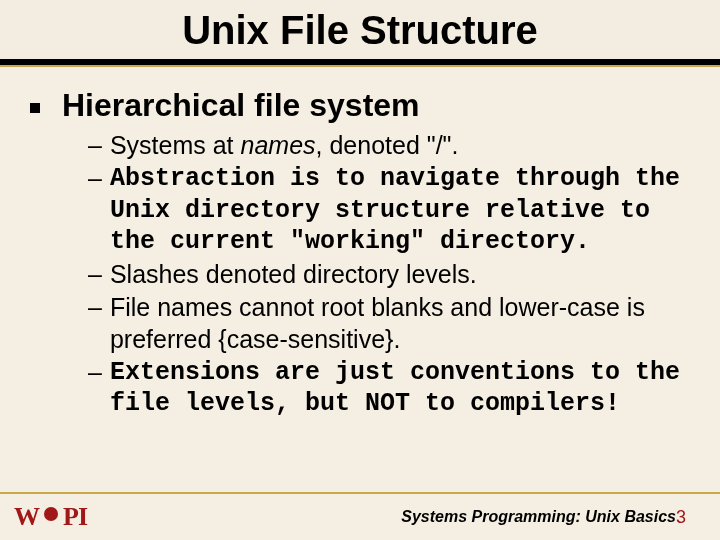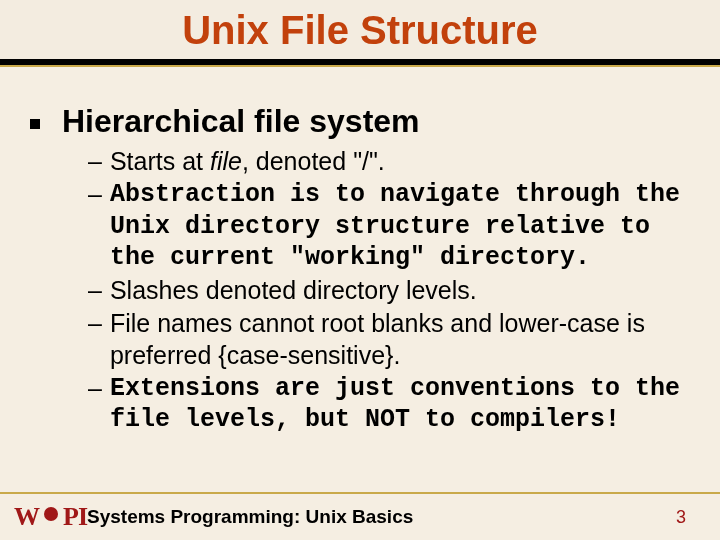--- a/index.html
+++ b/index.html
@@ -10,40 +10,39 @@
     position: relative;
   }
   .title-area {
     background: #f3ece0;
     padding: 8px 0 6px 0;
     text-align: center;
   }
   .title {
     font-size: 40px;
     font-weight: bold;
-    color: #c2410c;
+    color: #000000;
   }
   .black-bar {
     height: 6px;
     background: #000;
     width: 100%;
   }
   .gold-line {
     height: 2px;
     background: #c9a94a;
     width: 100%;
   }
   .content {
     padding: 20px 30px 0 30px;
   }
   .main-bullet {
     display: flex;
     align-items: flex-start;
     margin-bottom: 6px;
-    margin-top: 16px;
   }
   .main-bullet .marker {
     width: 10px;
     height: 10px;
     background: #000;
     margin-top: 16px;
     margin-right: 22px;
     flex-shrink: 0;
   }
   .main-bullet .text {
@@ -112,25 +111,26 @@
   .logo .head::before {
     content: "";
     position: absolute;
     top: 0; left: 3px;
     width: 14px; height: 14px;
     border-radius: 50%;
     background: #a01818;
   }
   .footer-title {
     flex: 1;
-    text-align: left;
-    font-size: 19px;
+    text-align: right;
+    font-size: 16px;
     font-weight: bold;
     font-family: "Comic Sans MS", cursive, sans-serif;
     color: #000;
+    font-style: italic;
   }
   .page-num {
     margin-right: 34px;
     font-size: 18px;
     color: #a01818;
     font-family: "Comic Sans MS", cursive, sans-serif;
   }
 </style>
 </head>
 <body>
@@ -144,21 +144,21 @@
 <div class="content">
   <div class="main-bullet">
     <div class="marker"></div>
     <div class="text">Hierarchical file system</div>
   </div>
   <div class="sub-list">
 
     <div class="sub-item">
       <div class="dash">–</div>
       <div class="txt">
-        <span>Starts at </span><span class="ital">file</span><span>, denoted "/".</span>
+        <span>Systems at </span><span class="ital">names</span><span>, denoted "/".</span>
       </div>
     </div>
 
     <div class="sub-item">
       <div class="dash">–</div>
       <div class="txt bold">Abstraction is to navigate through the Unix directory structure relative to the current "working" directory.</div>
     </div>
 
     <div class="sub-item">
       <div class="dash">–</div>

